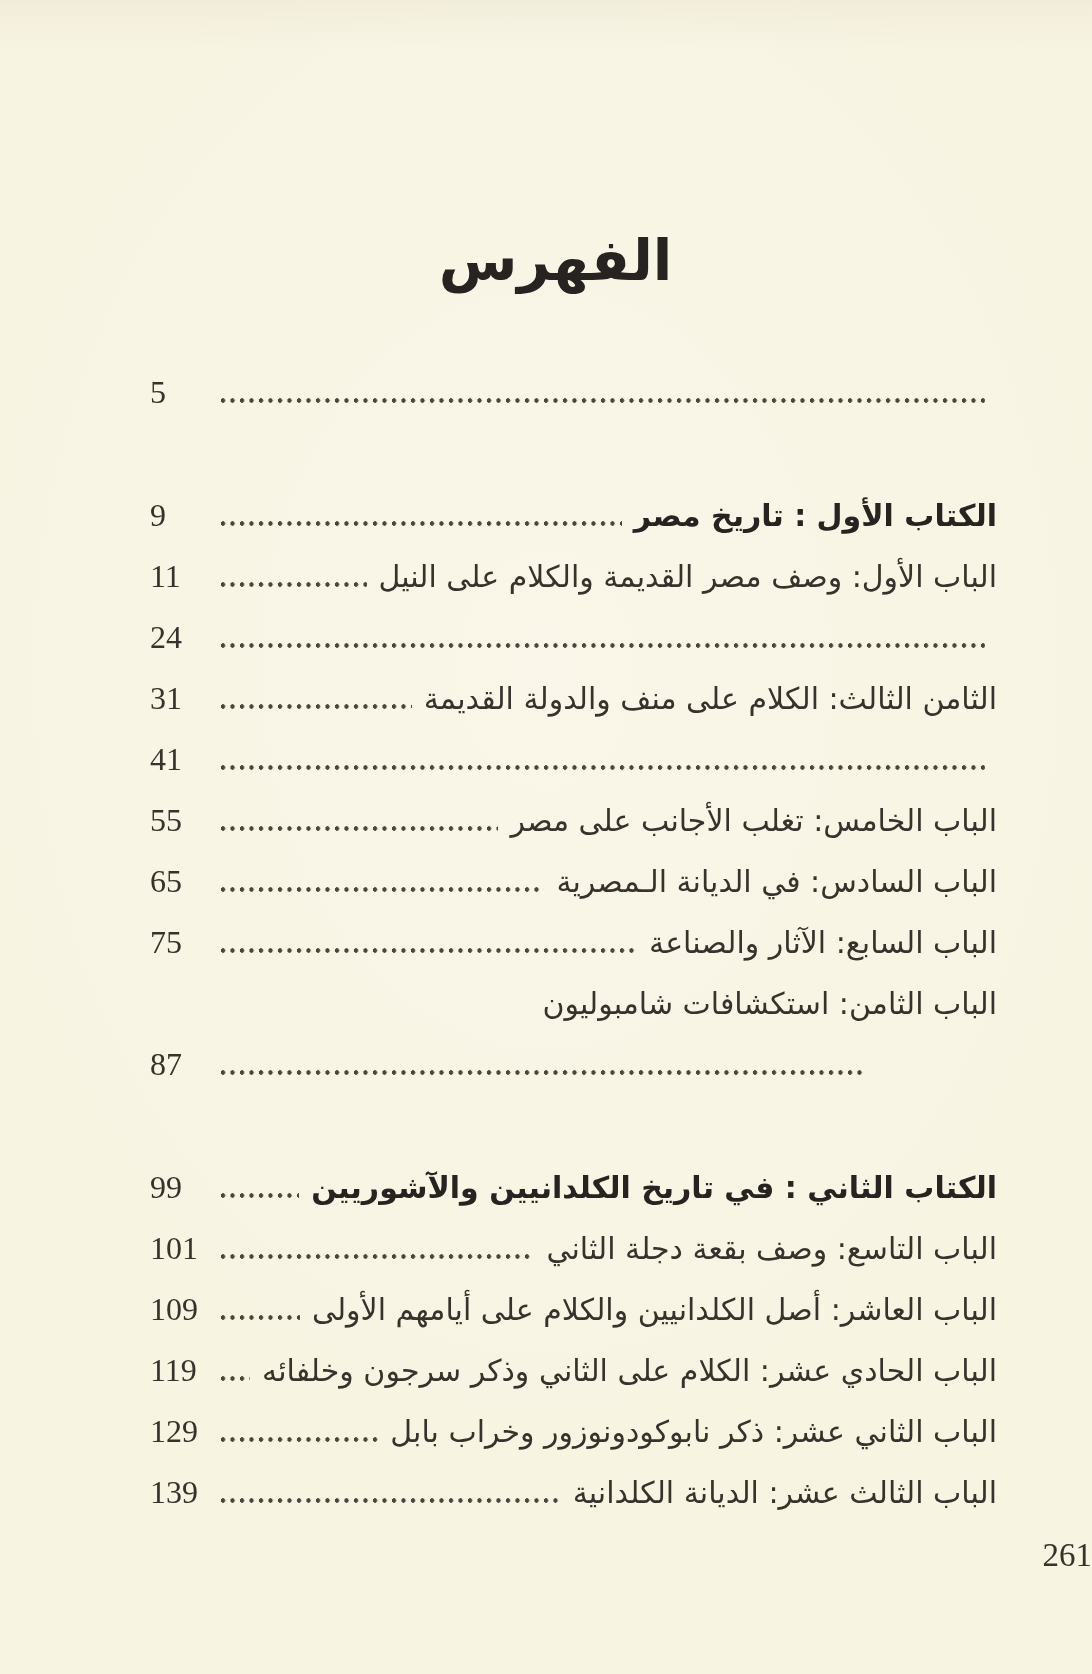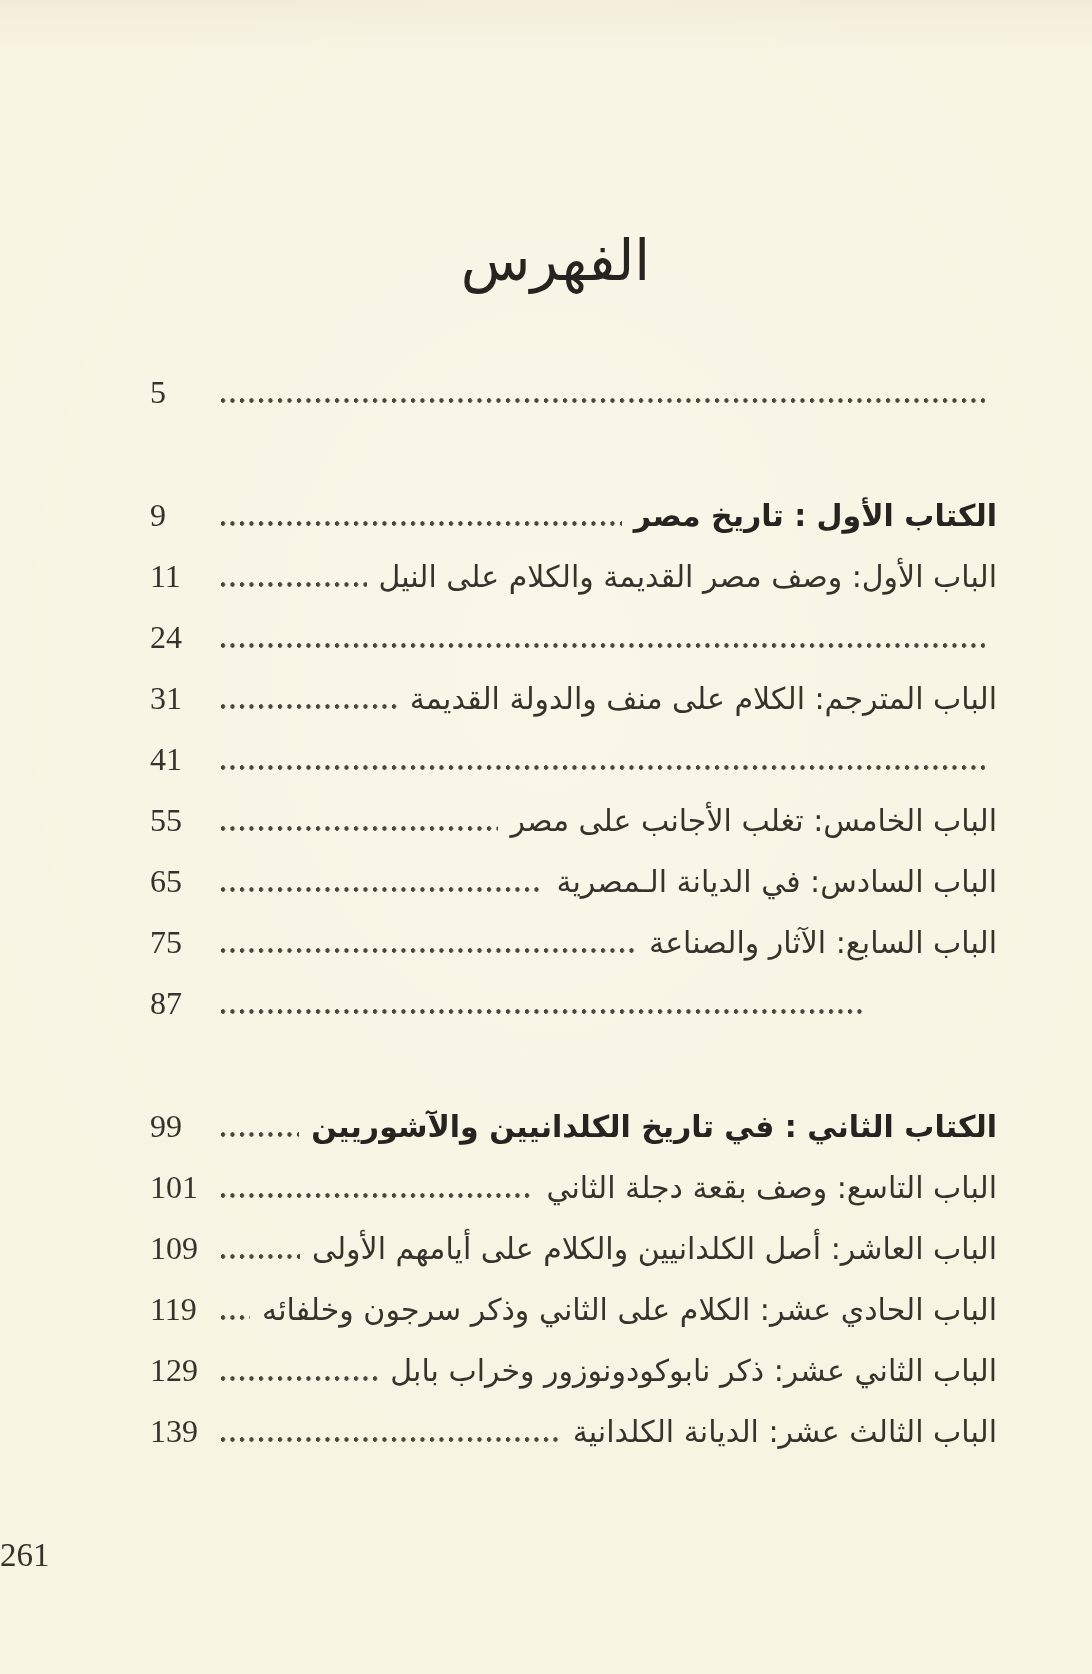--- a/index.html
+++ b/index.html
@@ -27,21 +27,21 @@
   }
   .content {
     position: absolute;
     top: 0; right: 0;
     width: 1092px;
     padding: 210px 95px 0 150px;
   }
   .title {
     text-align: center;
     font-size: 57px;
-    font-weight: 400;
+    font-weight: 700;
     line-height: 100px;
     color: var(--ink-heavy);
     letter-spacing: 1px;
     transform: translateX(-18px); 
   }
   .toc-list { margin-top: 52px; }
   .toc-section + .toc-section { margin-top: 62px; }
   .toc-row {
     display: flex;
     align-items: baseline;
@@ -75,21 +75,21 @@
     color: var(--ink);
     line-height: 61px;
   }
   .toc-row.heading .page-num { color: var(--ink); }
   .toc-row.continuation { padding-right: 122px; }
   .footer-num {
     position: absolute;
     bottom: 100px;
     left: 0;
     width: 1092px;
-    text-align: left;
+    text-align: right;
     font-family: "Liberation Serif", "DejaVu Serif", serif;
     font-size: 33px;
     color: var(--ink);
   }
 </style>
 </head>
 <body>
 
 <div class="page">
   <div class="content">
@@ -110,21 +110,21 @@
           <div class="toc-row">
             <span class="entry-label">الباب الأول: وصف مصر القديمة والكلام على النيل</span>
             <span class="leader"></span>
             <span class="page-num">11</span>
           </div>
           <div class="toc-row">
             <span class="leader"></span>
             <span class="page-num">24</span>
           </div>
           <div class="toc-row">
-            <span class="entry-label">الباب المترجم: الكلام على منف والدولة القديمة</span>
+            <span class="entry-label">الثامن الثالث: الكلام على منف والدولة القديمة</span>
             <span class="leader"></span>
             <span class="page-num">31</span>
           </div>
           <div class="toc-row">
             <span class="leader"></span>
             <span class="page-num">41</span>
           </div>
           <div class="toc-row">
             <span class="entry-label">الباب الخامس: تغلب الأجانب على مصر</span>
             <span class="leader"></span>
@@ -132,20 +132,23 @@
           </div>
           <div class="toc-row">
             <span class="entry-label">الباب السادس: في الديانة الـمصرية</span>
             <span class="leader"></span>
             <span class="page-num">65</span>
           </div>
           <div class="toc-row">
             <span class="entry-label">الباب السابع: الآثار والصناعة</span>
             <span class="leader"></span>
             <span class="page-num">75</span>
+          </div>
+          <div class="toc-row no-page">
+            <span class="entry-label">الباب الثامن: استكشافات شامبوليون</span>
           </div>
           <div class="toc-row continuation">
             <span class="leader"></span>
             <span class="page-num">87</span>
           </div>
         </div>
         <div class="toc-section">
           <div class="toc-row heading">
             <span class="entry-label">الكتاب الثاني : في تاريخ الكلدانيين والآشوريين</span>
             <span class="leader"></span>

